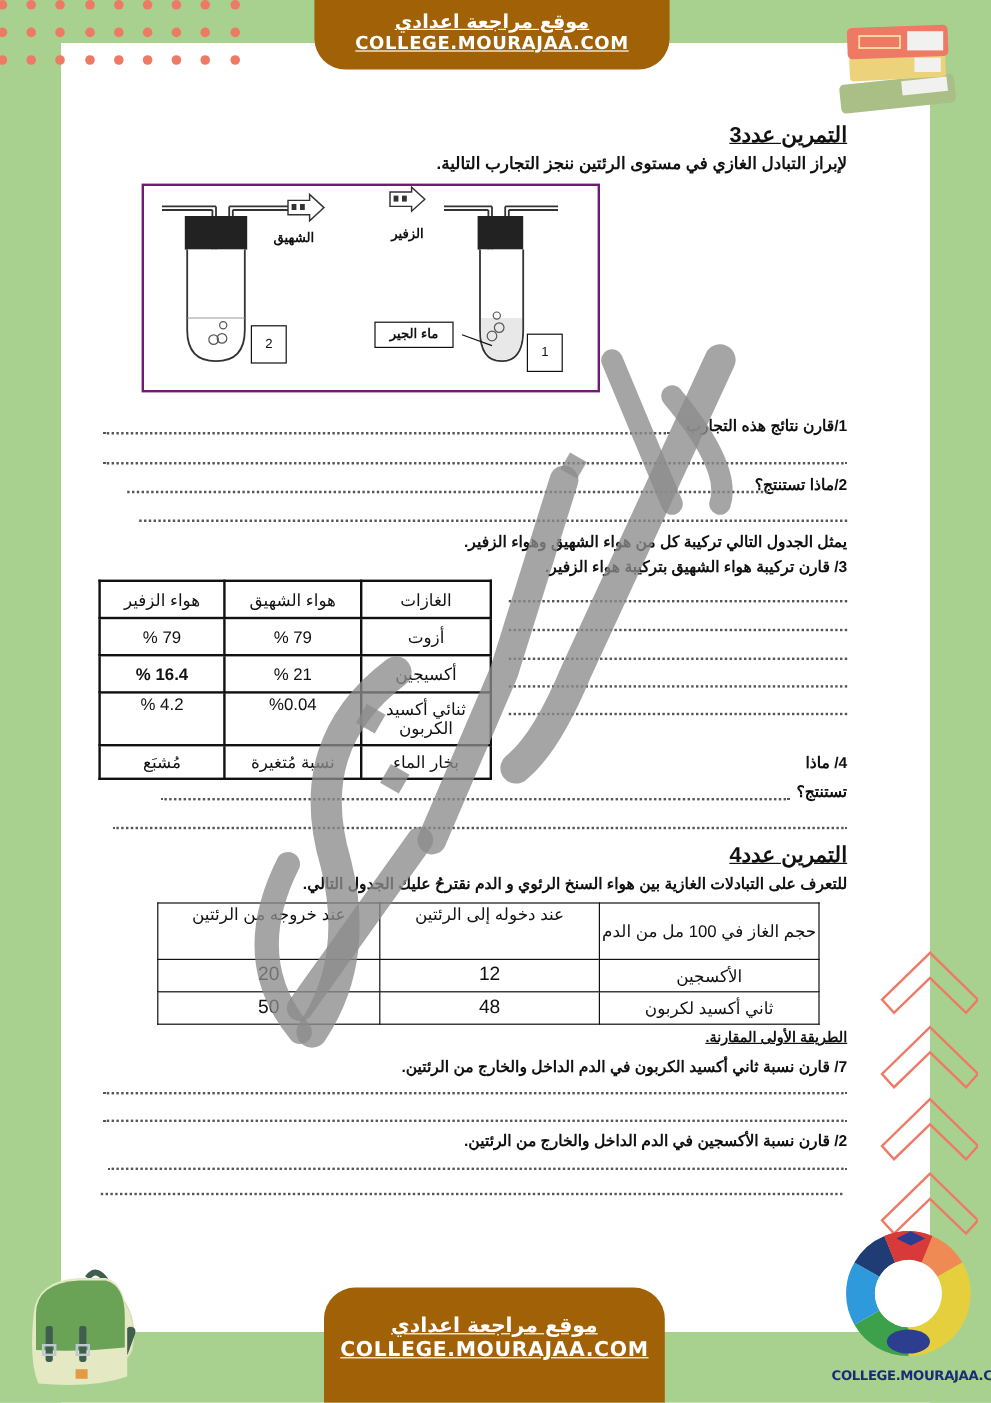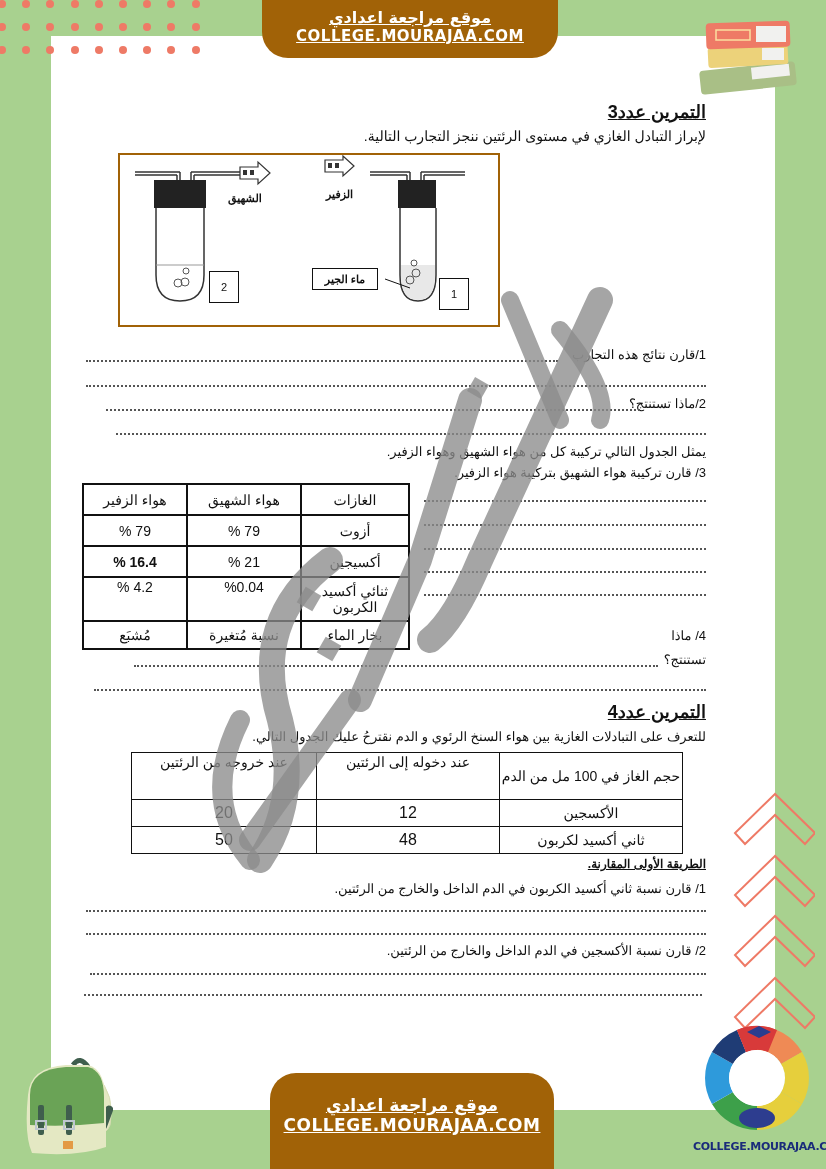--- a/index.html
+++ b/index.html
@@ -12,28 +12,28 @@
   .dots{position:absolute;left:0;top:0;width:220px;height:60px;}
   .dot{position:absolute;width:8px;height:8px;border-radius:50%;background:#ee7a66;}
   .banner{position:absolute;background:#a16207;border-radius:0 0 26px 26px;color:#fff;text-align:center;font-family:"DejaVu Sans",sans-serif;font-weight:bold;}
   .banner-top{left:262px;top:0;width:296px;height:58px;}
   .banner-bottom{left:270px;top:1073px;width:284px;height:96px;border-radius:26px 26px 0 0;}
   .banner .ar{font-size:16px;text-decoration:underline;display:block;direction:rtl;}
   .banner .en{font-size:15px;text-decoration:underline;display:block;letter-spacing:0.5px;}
   .banner-top .ar{padding-top:8px;}
   .banner-bottom .ar{padding-top:22px;font-size:17px;}
   .banner-bottom .en{font-size:17px;}
-  .abs{position:absolute;}
+  .abs{position:absolute;font-weight:bold;}
   .h-title{font-weight:bold;font-size:18px;text-decoration:underline;}
   .txt{font-size:13px;}
   .dotted{border-bottom:2px dotted #555;height:0;position:absolute;}
   table.tbl{border-collapse:collapse;position:absolute;font-family:"Liberation Sans",sans-serif;direction:rtl;}
   table.tbl td{border:2px solid #111;text-align:center;font-size:14px;}
   .watermark{position:absolute;left:0;top:0;pointer-events:none;}
-  .diagram{position:absolute;left:118px;top:153px;width:378px;height:170px;border:2px solid #a16207;background:#fff;}
+  .diagram{position:absolute;left:118px;top:153px;width:378px;height:170px;border:2px solid #701a75;background:#fff;}
   .lbl-box{position:absolute;border:1px solid #111;background:#fff;font-size:11px;text-align:center;font-family:"Liberation Sans",sans-serif;}
   .chev{position:absolute;}
   .site-badge{position:absolute;left:693px;top:1140px;font-family:"DejaVu Sans",sans-serif;font-weight:bold;font-size:11px;color:#1a2b7a;letter-spacing:-0.3px;}
 </style>
 </head>
 <body>
 
 <div class="green frame-top"></div>
 <div class="green frame-left"></div>
 <div class="green frame-right"></div>
@@ -202,21 +202,21 @@
   </tr>
   <tr>
     <td style="height:24px;border-width:1.5px;">ثاني أكسيد لكربون</td>
     <td style="font-size:16px;border-width:1.5px;">48</td>
     <td style="font-size:16px;border-width:1.5px;">50</td>
   </tr>
 </tbody>
   </table>
 
 <div class="abs" style="right:120px;top:857px;direction:rtl;font-family:'Liberation Sans',sans-serif;font-size:12px;font-weight:bold;text-decoration:underline;">الطريقة الأولى المقارنة.</div>
-<div class="abs txt" style="right:120px;top:881px;direction:rtl;font-family:'Liberation Sans',sans-serif;">1/ قارن نسبة ثاني أكسيد الكربون في الدم الداخل والخارج من الرئتين.</div>
+<div class="abs txt" style="right:120px;top:881px;direction:rtl;font-family:'Liberation Sans',sans-serif;">7/ قارن نسبة ثاني أكسيد الكربون في الدم الداخل والخارج من الرئتين.</div>
 <div class="dotted" style="left:86px;top:910px;width:620px;"></div>
 <div class="dotted" style="left:86px;top:933px;width:620px;"></div>
 <div class="abs txt" style="right:120px;top:943px;direction:rtl;font-family:'Liberation Sans',sans-serif;">2/  قارن نسبة الأكسجين في الدم الداخل والخارج من الرئتين.</div>
 <div class="dotted" style="left:90px;top:973px;width:616px;"></div>
 <div class="dotted" style="left:84px;top:994px;width:618px;"></div>
 
 <svg class="watermark" width="826" height="1169" viewBox="0 0 826 1169">
   <g fill="none" stroke="#8c8c8c" stroke-opacity="0.78" stroke-linecap="round" stroke-linejoin="round">
     <path d="M600 300 L480 560 Q455 620 430 640" stroke-width="26"></path>
     <path d="M560 330 Q610 390 600 420" stroke-width="18"></path>

